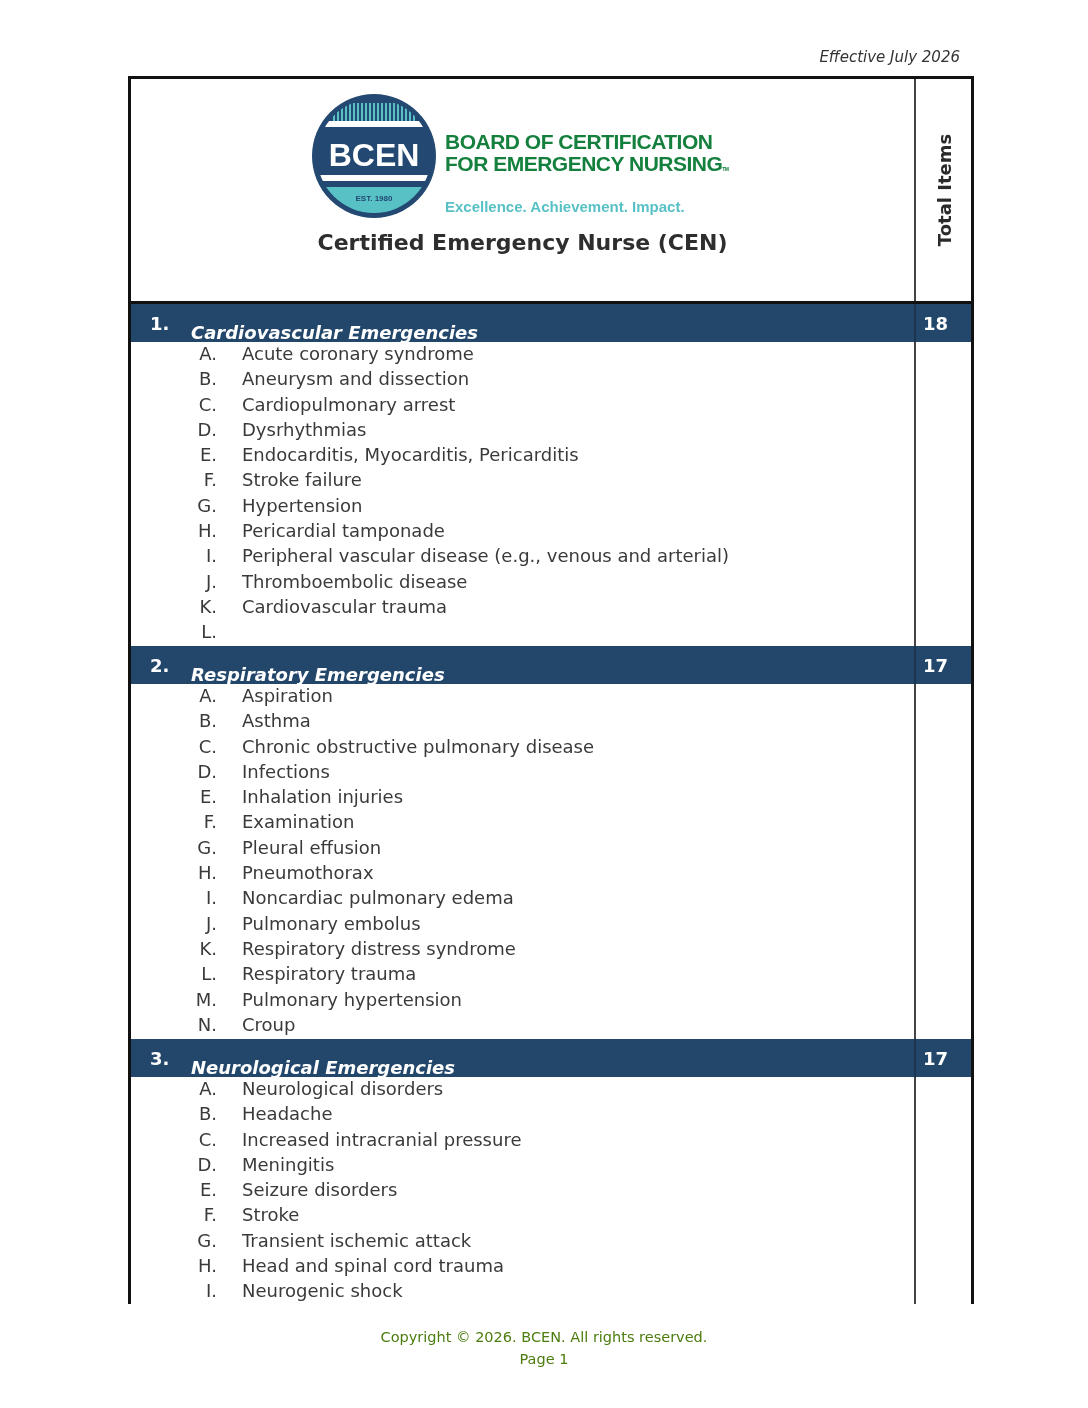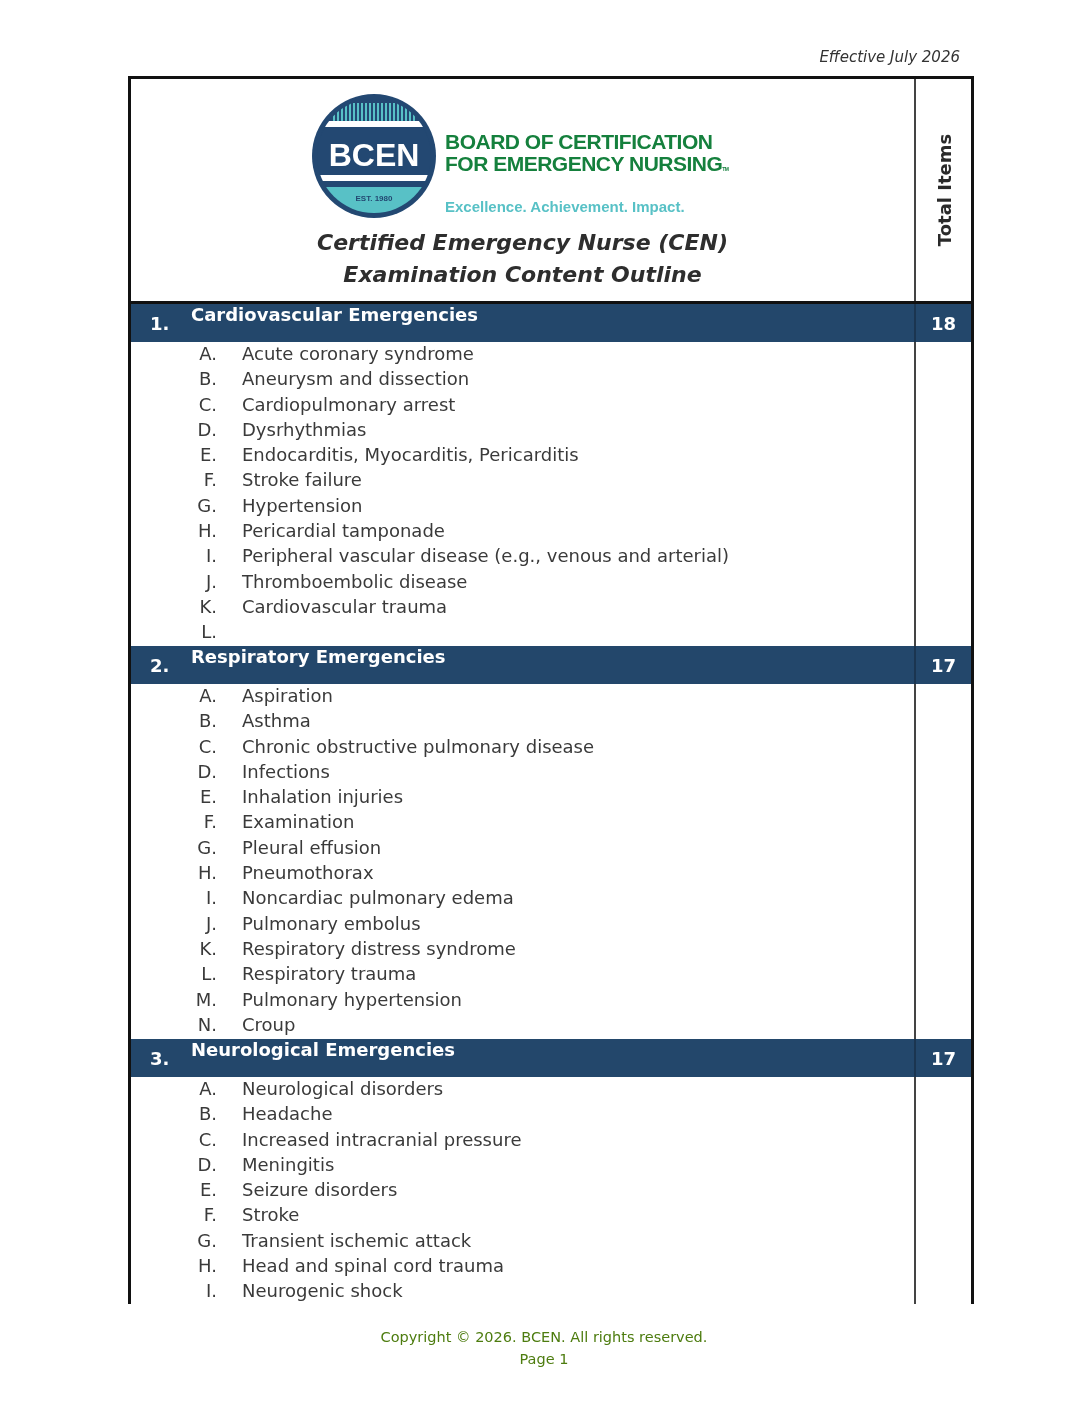--- a/index.html
+++ b/index.html
@@ -9,27 +9,27 @@
   .col-divider { position: absolute; top: 0; bottom: 0; left: 783px; width: 2px; background: #444; }
   .header { position: absolute; left: 0; top: 0; width: 670px; height: 222px; }
   .header-total { position: absolute; left: 785px; top: 0; width: 55px; height: 222px; }
   .total-items-label { position: absolute; left: 50%; top: 50%; transform: translate(-50%, -50%) rotate(-90deg); font-weight: bold; font-size: 18px; white-space: nowrap; color: #2a2a2a; }
   .logo { position: absolute; left: 180px; top: 14px; width: 430px; height: 126px; }
   .logo-circle { position: absolute; left: 0; top: 0; width: 126px; height: 126px; }
   .logo-text { position: absolute; left: 134px; top: 38px; }
   .logo-line1, .logo-line2 { font-family: "Liberation Sans", sans-serif; font-weight: bold; font-size: 21px; color: #15803d; letter-spacing: -0.5px; line-height: 22px; white-space: nowrap; }
   .logo-tm { font-size: 5px; vertical-align: baseline; }
   .logo-tagline { font-family: "Liberation Sans", sans-serif; font-weight: bold; font-size: 15px; color: #58c1c6; margin-top: 18px; white-space: nowrap; }
-  .doc-title { position: absolute; left: 0; width: 783px; top: 148px; text-align: center; font-weight: bold; font-size: 22px; color: #2e2e2e; line-height: 32px; font-style: italic; }
+  .doc-title { position: absolute; left: 0; width: 783px; top: 148px; text-align: center; font-weight: bold; font-size: 22px; color: #2e2e2e; line-height: 32px; }
   .header-rule { position: absolute; left: 0; top: 222px; width: 840px; height: 3px; background: #111; }
   .section { position: absolute; left: 0; width: 840px; }
   .section-bar { position: relative; height: 38px; background: #23476b; color: #fff; font-weight: bold; font-size: 18px; }
   .section-num { position: absolute; left: 19px; top: 9px; }
-  .section-title { position: absolute; left: 60px; top: 0; }
-  .section-count { position: absolute; left: 785px; width: 55px; top: 9px; text-align: center; }
+  .section-title { position: absolute; left: 60px; top: 18px; font-style: italic; }
+  .section-count { position: absolute; left: 785px; width: 55px; top: 9px; text-align: left; padding-left: 7px; }
   .section-bar .bar-div { position: absolute; left: 783px; top: 0; bottom: 0; width: 2px; background: #1b3550; }
   .items { position: relative; }
   .item { position: relative; height: 25.3px; font-size: 18px; color: #3a3a3a; }
   .item-letter { position: absolute; left: 58px; width: 28px; text-align: right; top: 1px; }
   .item-text { position: absolute; left: 111px; top: 1px; white-space: nowrap; }
   .footer { position: absolute; left: 0; width: 1088px; top: 1326px; text-align: center; font-size: 14.5px; color: #4d7c0f; line-height: 22px; }
 </style>
 </head>
 <body>
 
@@ -82,21 +82,20 @@
         <text x="63" y="108" text-anchor="middle" font-family="Liberation Sans, sans-serif" font-weight="bold" font-size="8" fill="#234872">EST. 1980</text>
       </svg>
       <div class="logo-text">
         <div class="logo-line1">BOARD OF CERTIFICATION</div>
         <div class="logo-line2"><span>FOR EMERGENCY NURSING</span><span class="logo-tm">TM</span></div>
         <div class="logo-tagline">Excellence. Achievement. Impact.</div>
       </div>
     </div>
     <div class="doc-title">
       <div>Certified Emergency Nurse (CEN)</div>
-      <div>Examination Content Outline</div>
     </div>
   </div>
 
   <div class="header-total">
     <div class="total-items-label">Total Items</div>
   </div>
 
   <div class="header-rule"></div>
 
   <div id="sections-container">

